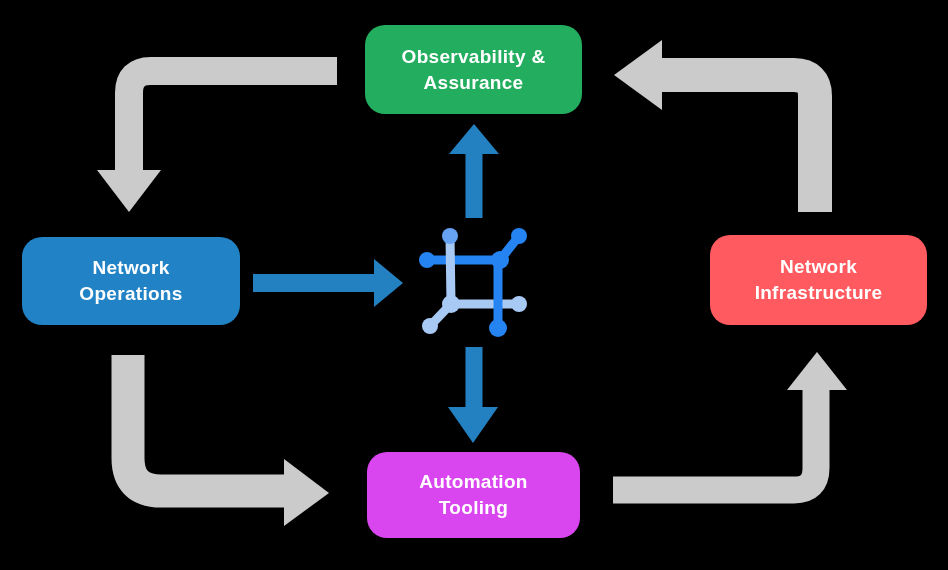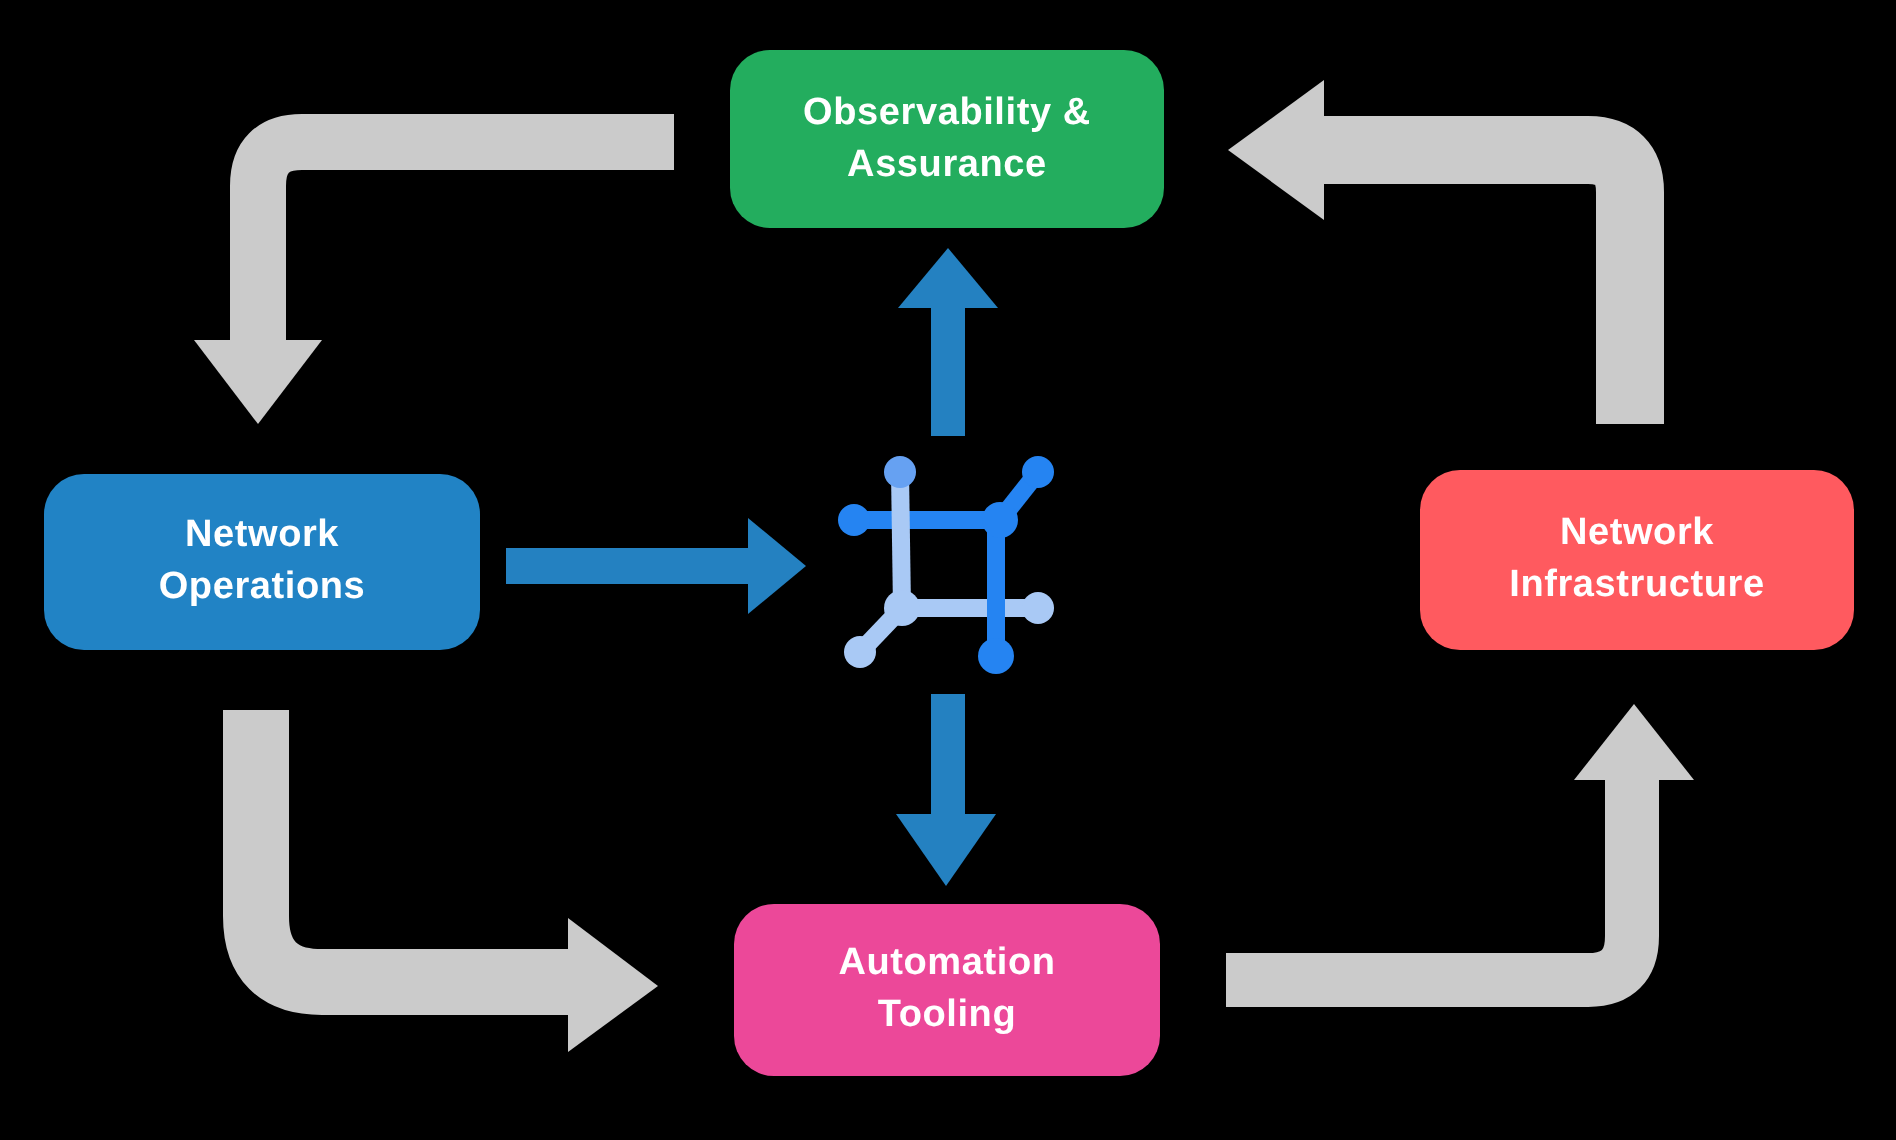--- a/index.html
+++ b/index.html
@@ -108,18 +108,18 @@
   <div class="node node-operations" style="background: rgb(33, 131, 197);">
     <span class="label">Network
 Operations</span>
   </div>
 
   <div class="node node-infrastructure" style="background: rgb(255, 90, 95);">
     <span class="label">Network
 Infrastructure</span>
   </div>
 
-  <div class="node node-tooling" style="background: #ec4899; justify-content: center;">
+  <div class="node node-tooling" style="background: #d946ef; justify-content: center;">
     <span class="label">Automation
 Tooling</span>
   </div>
 
 </div>
 
 </body></html>

